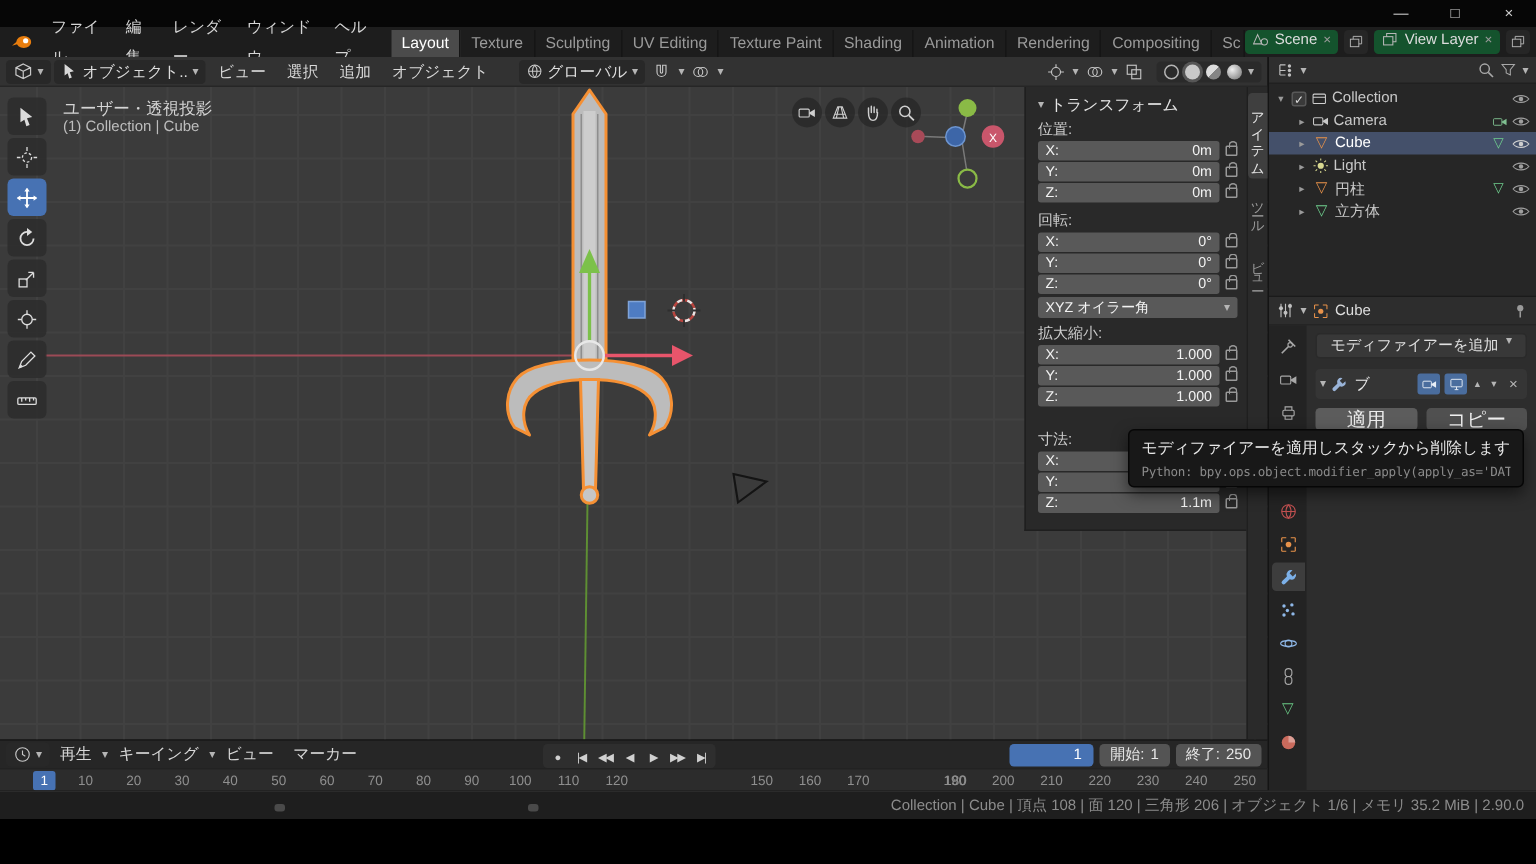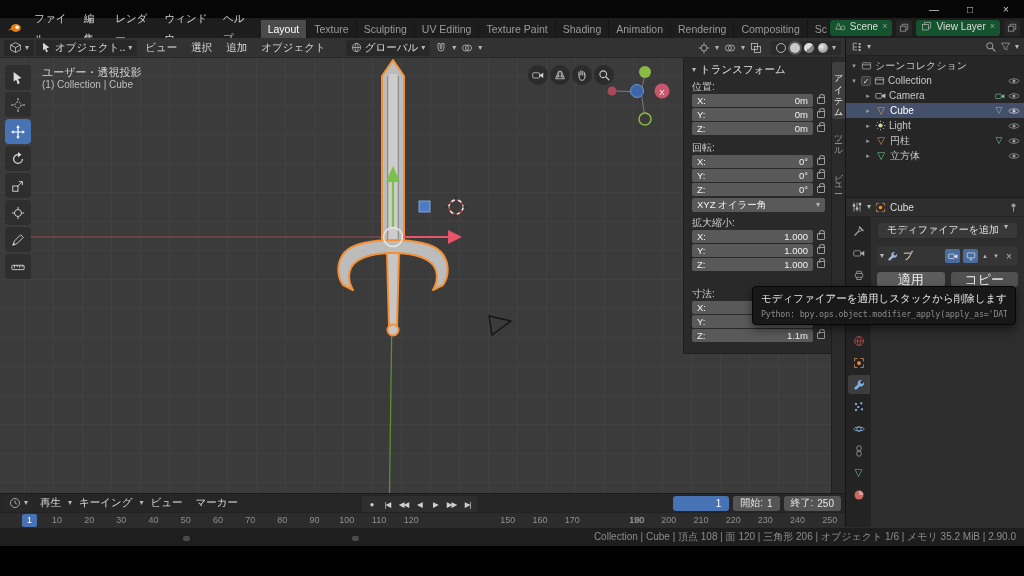--- a/index.html
+++ b/index.html
@@ -608,27 +608,20 @@
       <span class="oh-spacer"></span>
       <svg class="ic" width="11" height="11" style="color:#a8a8a8">
           <use href="#sy-zoom"></use>
         </svg>
       <svg class="ic" width="11" height="11" style="color:#a8a8a8">
           <use href="#sy-funnel"></use>
         </svg>
       <span class="chev">▾</span>
     </div>
     <div class="otree">
-      <div class="orow">
-        <span class="expander">▾</span>
-        <svg class="ic" width="11" height="11" style="color:#b8b8b8">
-            <use href="#sy-collection"></use>
-          </svg>
-        <span class="grow olabel">シーンコレクション</span>
-      </div>
       <div class="orow">
         <span class="expander">▾</span>
         <span class="ocheck">✓</span>
         <svg class="ic" width="11" height="11" style="color:#d0d0d0">
             <use href="#sy-collection"></use>
           </svg>
         <span class="grow olabel">Collection</span>
         <svg class="ic" width="12" height="12" style="color:#9f9f9f">
             <use href="#sy-eye"></use>
           </svg>

